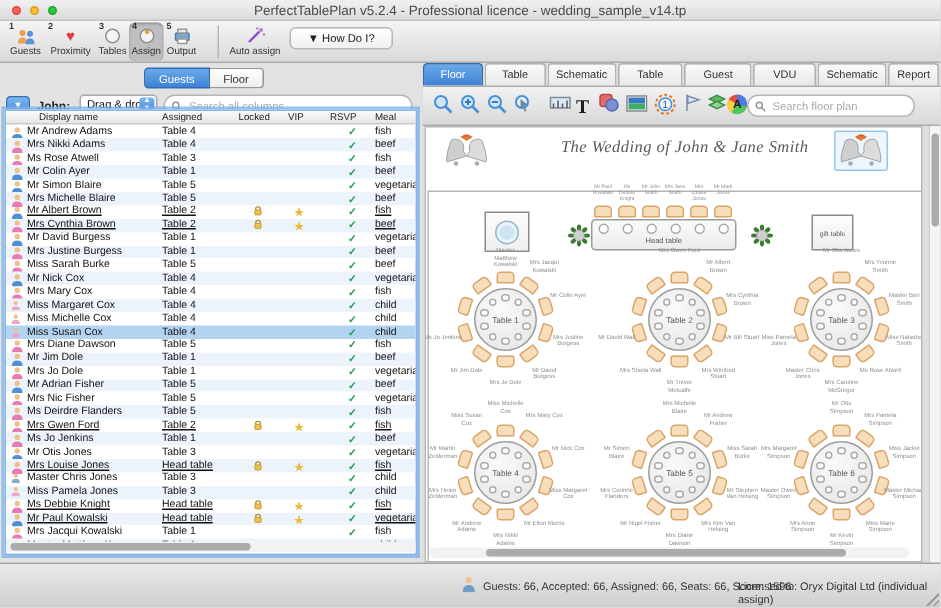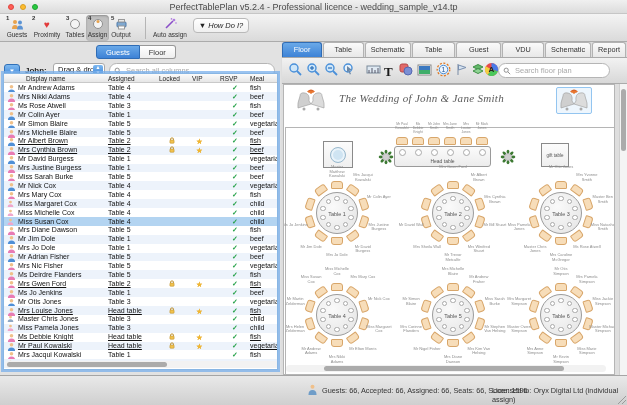--- a/index.html
+++ b/index.html
@@ -16,22 +16,22 @@
 
   
   .toolbar { position:absolute; left:0; top:14px; width:627px; height:28px;
     background:linear-gradient(#f4f4f4,#dadada); border-bottom:1px solid #ababab; }
   .tb-btn { position:absolute; top:1px; height:26px; text-align:center; }
   .tb-btn .num { position:absolute; top:0px; left:2px; font-size:6px; color:#333; font-weight:bold; }
   .tb-btn .ic { margin-top:3px; height:12px; line-height:12px; font-size:11px; }
   .tb-btn .lbl { font-size:6.5px; color:#333; margin-top:1px; }
   .tb-btn.sel { background:#bfbfbf; border-radius:4px; box-shadow:inset 0 1px 2px rgba(0,0,0,.25); }
   .tb-sep { position:absolute; top:3px; width:1px; height:22px; background:#b5b5b5; }
-  .howdoi { position:absolute; left:193px; top:4px; width:56px; height:15px; background:linear-gradient(#fff,#f0f0f0);
-    border:1px solid #b9b9b9; border-radius:4px; font-size:7.5px; color:#222; text-align:center; line-height:13px;font-style:italic; }
+  .howdoi { position:absolute; left:193px; top:4px; width:69px; height:15px; background:linear-gradient(#fff,#f0f0f0);
+    border:1px solid #b9b9b9; border-radius:4px; font-size:7.5px; color:#222; text-align:center; line-height:13px; }
 
   
   .left-pane { position:absolute; left:0; top:42px; width:281px; height:333px; background:#e2e2e2; }
   .seg { position:absolute; left:96px; top:3px; height:14px; display:flex; }
   .seg .s { font-size:7.5px; padding:0 9px; line-height:13px; border:1px solid #979797; background:linear-gradient(#fff,#eee); color:#333; }
   .seg .s:first-child { border-radius:3px 0 0 3px; }
   .seg .s:last-child { border-radius:0 3px 3px 0; border-left:none; }
   .seg .s.on { background:linear-gradient(#6aa9e8,#3d82d6); color:#fff; border-color:#2f6cb5; }
   .mode-row { position:absolute; left:0; top:20px; width:281px; height:18px; }
   .mini-drop { position:absolute; left:4px; top:2px; width:16px; height:13px; border-radius:3px;
@@ -74,21 +74,21 @@
     border-bottom:1px solid #ababab; }
   .rtool { position:absolute; top:4px; width:16px; height:16px; }
 
   
   .canvas { position:absolute; left:1px; top:42px; width:332px; height:291px; background:#fff; border:1px solid #b5b5b5; overflow:hidden; }
   .vscroll { position:absolute; right:0px; top:42px; width:8px; height:291px; background:#f4f4f4; border-left:1px solid #cfcfcf; }
   .vscroll .thumb { position:absolute; left:1px; top:5px; width:5px; height:62px; background:#ababab; border-radius:3px; }
   .canvas .hscroll2 { position:absolute; left:2px; bottom:2px; height:7px; width:320px; background:#f2f2f2; border-radius:4px; }
   .canvas .hscroll2 .thumb { position:absolute; left:38px; top:1px; height:5px; width:240px; background:#ababab; border-radius:3px; }
 
-  .fp-title { position:absolute; left:55px; top:7px; width:235px; font-size:11px; font-style:italic;
+  .fp-title { position:absolute; left:55px; top:7px; width:235px; text-align:center; font-size:11px; font-style:italic;
     color:#5a5a5a; font-family:"Liberation Serif", serif; letter-spacing:.3px; }
   .bells { position:absolute; width:36px; height:27px; }
   .bells.sel { border:1.5px solid #93c5f0; background:#eef6fd; border-radius:2px; }
   .sqtable { position:absolute; border:1px solid #8a8a8a; background:linear-gradient(#fcfcfc,#efefef); }
   .cake-circ { position:absolute; left:6px; top:5px; width:16px; height:16px; border-radius:50%;
     background:#cfe4f2; border:1px solid #9bb9cd; box-shadow:inset 0 0 0 2px #e9f3fa; }
   .gift-lbl { position:absolute; left:0; top:9px; width:100%; text-align:center; font-size:4.5px; color:#555; }
   .headtable { position:absolute; border:1px solid #9a9a9a; border-radius:3px; background:linear-gradient(#fbfbfb,#ececec); }
   .ht-lbl { position:absolute; left:0; bottom:2px; width:100%; text-align:center; font-size:5px; color:#555; }
   .chair { position:absolute; background:#f7ddb9; border:1px solid #d8a66a; border-radius:3px 3px 1px 1px; }

